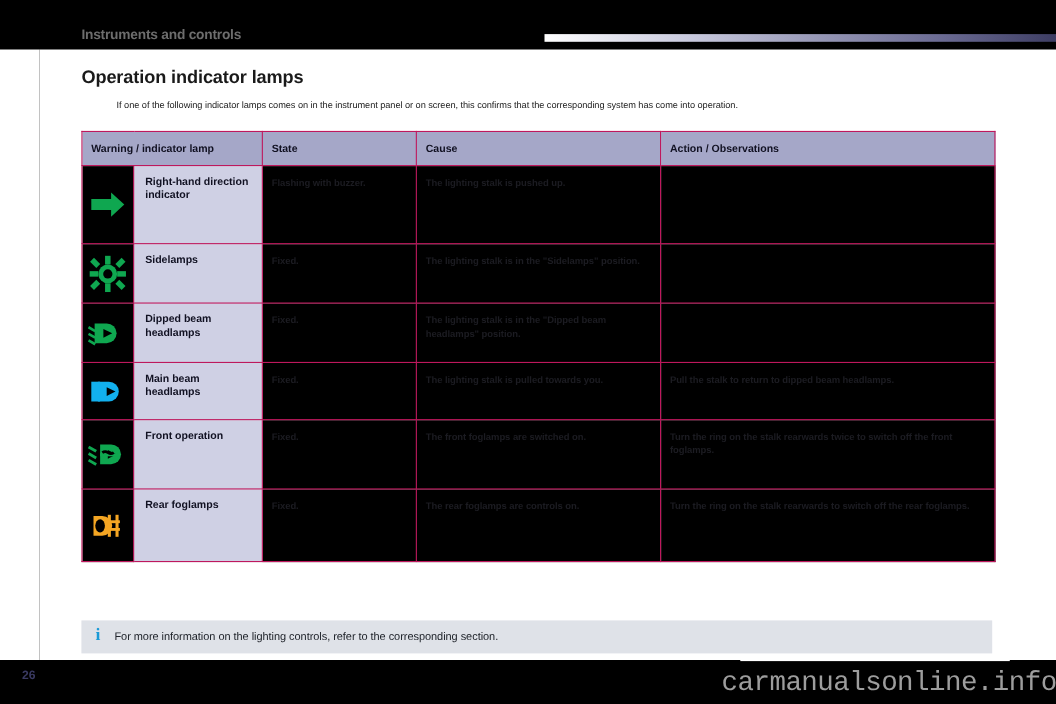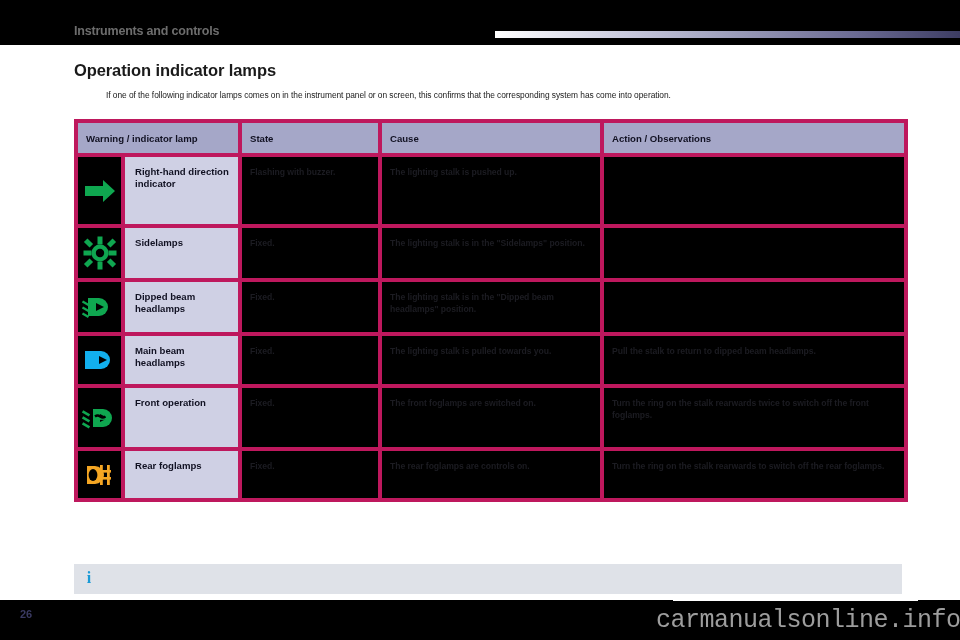--- a/index.html
+++ b/index.html
@@ -90,21 +90,21 @@
   
   .tbl {
     position: absolute;
     left: 74px;
     top: 119px;
     width: 830px;
     border-collapse: collapse;
     table-layout: fixed;
   }
   .tbl td, .tbl th {
-    border: 4px solid #be185d;
+    border: 1px solid #be185d;
     padding: 0;
     vertical-align: top;
   }
   .tbl thead th {
     background: #a5a7c8;
     height: 30px;
     text-align: left;
     font-size: 9.6px;
     font-weight: bold;
     color: #111122;
@@ -313,21 +313,21 @@
             </g>
             <path d="M14,11.5 q2.6,-2 5.2,0 q2.6,2 5.2,0" stroke="#000000" stroke-width="2.4" fill="none"></path>
           </svg>
         </td>
         <td class="name-cell">Front operation</td>
         <td class="dark-cell">Fixed.</td>
         <td class="dark-cell">The front foglamps are switched on.</td>
         <td class="dark-cell">Turn the ring on the stalk rearwards twice to switch off the front foglamps.</td>
       </tr>
 
-      <tr style="height:51px">
+      <tr style="height:66px">
         <td class="icon-cell">
           <svg class="svgicon" width="38" height="26" viewBox="0 0 38 26" aria-hidden="true">
             <path d="M6,4 L14,4 A9,9 0 0 1 14,22 L6,22 Z" fill="#f5a623"></path>
             <ellipse cx="12" cy="13" rx="4.4" ry="6" fill="#000000"></ellipse>
             <g fill="#f5a623">
               <rect x="19" y="3" width="2.8" height="20"></rect>
               <rect x="26" y="3" width="2.8" height="20"></rect>
               <rect x="17" y="8" width="13" height="2.6"></rect>
               <rect x="17" y="15" width="13" height="2.6"></rect>
             </g>
@@ -337,19 +337,20 @@
         <td class="dark-cell">Fixed.</td>
         <td class="dark-cell">The rear foglamps are controls on.</td>
         <td class="dark-cell">Turn the ring on the stalk rearwards to switch off the rear foglamps.</td>
       </tr>
 
     </tbody>
   </table>
 
   <div class="infobar">
     <div class="info-i">i</div>
+    <div class="info-text">For more information on the lighting controls, refer to the corresponding section.</div>
   </div>
 
   <div class="pagenum">26</div>
   <div class="wm-rule"></div>
   <div class="watermark">carmanualsonline.info</div>
 
 </div>
 
 </body></html>

